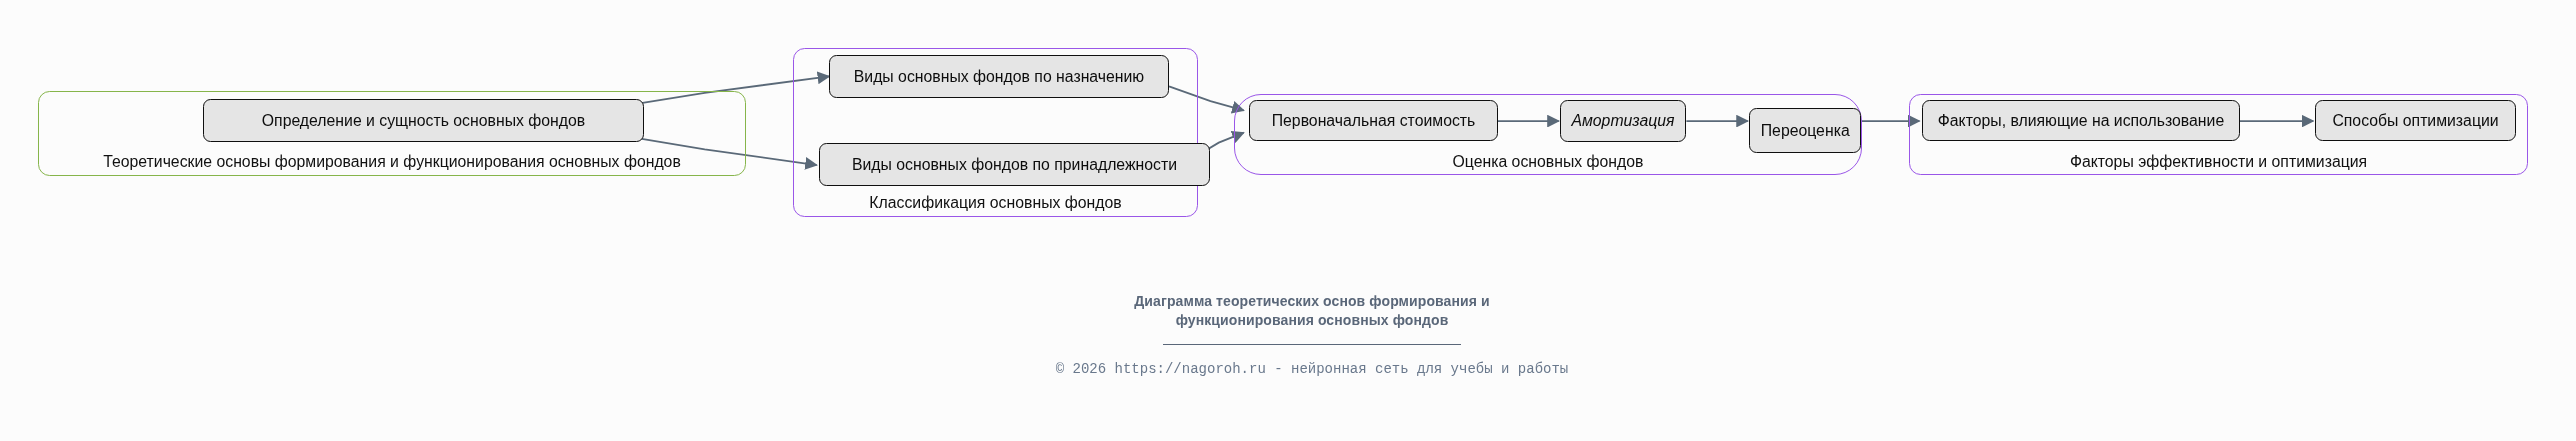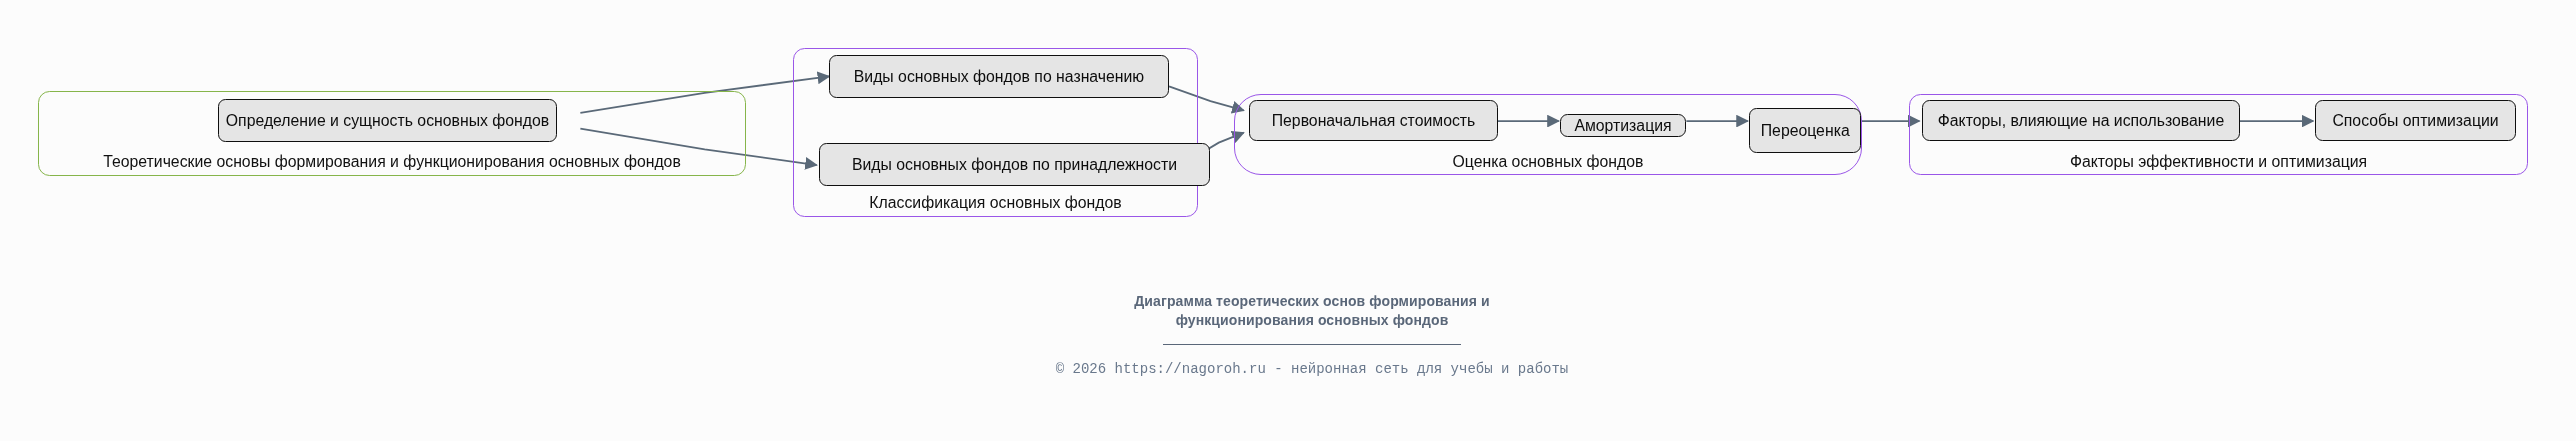--- a/index.html
+++ b/index.html
@@ -122,41 +122,41 @@
     <path d="M 2034 146 L 2108 146" fill="none" stroke="#5a6978" stroke-width="2.2" marker-end="url(#arrow)"></path>
 
     <path d="M 2245 146 L 2315 146" fill="none" stroke="#5a6978" stroke-width="2.2" marker-end="url(#arrow)"></path>
 
     <path d="M 2701 146 L 2790 146" fill="none" stroke="#5a6978" stroke-width="2.2" marker-end="url(#arrow)"></path>
   </svg>
 
   <div class="cluster" style="left:38px; top:91px; width:708px; height:85px;">
     <div class="cluster-label" style="bottom:5px;margin-top:20px;">Теоретические основы формирования и функционирования основных фондов</div>
   </div>
-  <div class="node" style="left:218px; top:99px; width:339px; height:43px;">
+  <div class="node" style="left:203px; top:99px; width:441px; height:43px;">
     <span>Определение и сущность основных фондов</span>
   </div>
 
   <div class="cluster purple" style="left:793px; top:48px; width:405px; height:169px;">
     <div class="cluster-label" style="bottom:5px;">Классификация основных фондов</div>
   </div>
   <div class="node" style="left:829px; top:55px; width:340px; height:43px;">
     <span>Виды основных фондов по назначению</span>
   </div>
   <div class="node" style="left:803px; top:143px; width:391px; height:43px;margin-left:16px;">
     <span>Виды основных фондов по принадлежности</span>
   </div>
 
   <div class="cluster purple" style="left:1234px; top:94px; width:628px; height:81px;border-radius:27px;">
     <div class="cluster-label" style="bottom:4.1px;">Оценка основных фондов</div>
   </div>
   <div class="node" style="left:1249px; top:100px; width:249px; height:41px;">
     <span>Первоначальная стоимость</span>
   </div>
-  <div class="node" style="left:1560px; top:114px; width:126px; height:23px;">
+  <div class="node" style="left:1560px; top:100px; width:126px; height:42px;font-style:italic;">
     <span>Амортизация</span>
   </div>
   <div class="node" style="left:1749px; top:108px; width:112px; height:45px;padding-left:12px;">
     <span>Переоценка</span>
   </div>
 
   <div class="cluster purple" style="left:1909px; top:94px; width:619px; height:81px;">
     <div class="cluster-label" style="bottom:4.1px;">Факторы эффективности и оптимизация</div>
   </div>
   <div class="node" style="left:1922px; top:100px; width:318px; height:41px;">

